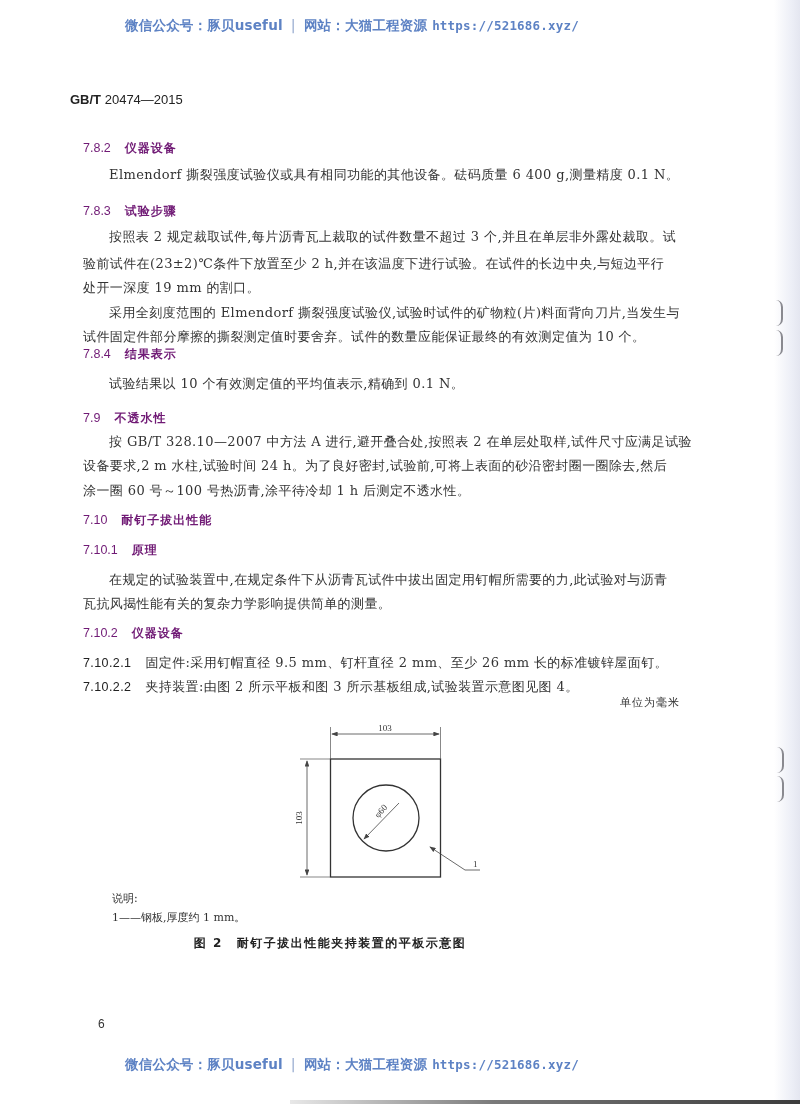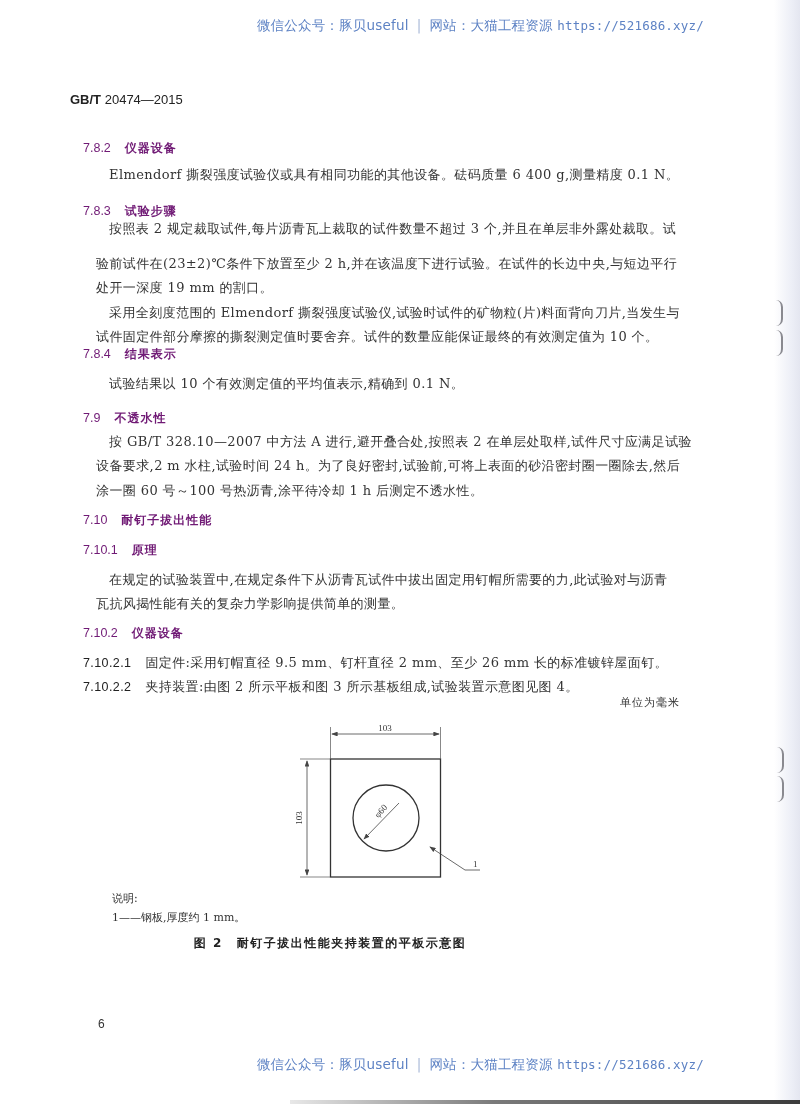--- a/index.html
+++ b/index.html
@@ -15,40 +15,41 @@
   }
   .bottom-shadow {
     position:absolute; left:290px; right:0; top:1100px; height:4px;
     background:linear-gradient(to right, #e8e8e8, #7a7a7a 40%, #3c3c3c);
   }
   .binder {
     position:absolute; width:5px; height:26px;
     border-right:2px solid #8a8a90; border-radius:0 8px 8px 0;
   }
   .wm {
-    position:absolute; left:0; width:704px; text-align:right;
+    position:absolute; left:0; width:704px; text-align:center;
     font-size:13.5px; color:#5d82c4; letter-spacing:0.2px;
     font-family: "DejaVu Sans", "Liberation Sans", sans-serif;
+    font-weight: bold;
   }
   .wm .sep { color:#a9b9d8; margin:0 8px; }
   .wm .url { font-family: "DejaVu Sans Mono", "Liberation Mono", monospace; font-size:12.5px; }
   .std-code {
     position:absolute; left:70px; top:92px; font-size:13px; font-weight:bold;
     font-family:"Liberation Sans", sans-serif; color:#222;
   }
   .std-code .num { font-weight:normal; }
   .h {
     position:absolute; left:83px; font-size:12.5px; color:#701a75;
     font-family:"Liberation Sans", sans-serif;
   }
   .h .no { display:inline-block; }
   .h .tt { font-weight:bold; margin-left:14px; letter-spacing:1px;
     font-family:"DejaVu Sans", sans-serif; font-size:12px; }
   .p {
-    position:absolute; left:96px; width:620px; font-size:13px; color:#333;
+    position:absolute; left:83px; width:620px; font-size:13px; color:#333;
     white-space:nowrap; letter-spacing:0.4px;
   }
   .p.indent { left:109px; }
   .p.sub { left:83px; }
   .sub .no { font-family:"Liberation Sans", sans-serif; font-size:12.5px; color:#222; margin-right:14px; }
   .unit { position:absolute; right:120px; top:695px; font-size:11px; color:#333; letter-spacing:1px; }
   .legend { position:absolute; left:112px; font-size:11px; color:#333; }
   .caption {
     position:absolute; left:0; width:660px; text-align:center; top:935px;
     font-size:12px; font-weight:bold; color:#222; letter-spacing:1.5px;
@@ -80,21 +81,21 @@
 </div>
 
 <div class="h" style="top:140px;">
   <span class="no">7.8.2</span><span class="tt">仪器设备</span>
 </div>
 <div class="p indent" style="top:166px;">Elmendorf 撕裂强度试验仪或具有相同功能的其他设备。砝码质量 6 400 g,测量精度 0.1 N。</div>
 
 <div class="h" style="top:203px;">
   <span class="no">7.8.3</span><span class="tt">试验步骤</span>
 </div>
-<div class="p indent" style="top:220px;">按照表 2 规定裁取试件,每片沥青瓦上裁取的试件数量不超过 3 个,并且在单层非外露处裁取。试</div>
+<div class="p indent" style="top:228px;">按照表 2 规定裁取试件,每片沥青瓦上裁取的试件数量不超过 3 个,并且在单层非外露处裁取。试</div>
 <div class="p" style="top:255px;">验前试件在(23±2)℃条件下放置至少 2 h,并在该温度下进行试验。在试件的长边中央,与短边平行</div>
 <div class="p" style="top:279px;">处开一深度 19 mm 的割口。</div>
 <div class="p indent" style="top:304px;">采用全刻度范围的 Elmendorf 撕裂强度试验仪,试验时试件的矿物粒(片)料面背向刀片,当发生与</div>
 <div class="p" style="top:328px;">试件固定件部分摩擦的撕裂测定值时要舍弃。试件的数量应能保证最终的有效测定值为 10 个。</div>
 
 <div class="h" style="top:346px;">
   <span class="no">7.8.4</span><span class="tt">结果表示</span>
 </div>
 <div class="p indent" style="top:375px;">试验结果以 10 个有效测定值的平均值表示,精确到 0.1 N。</div>
 

